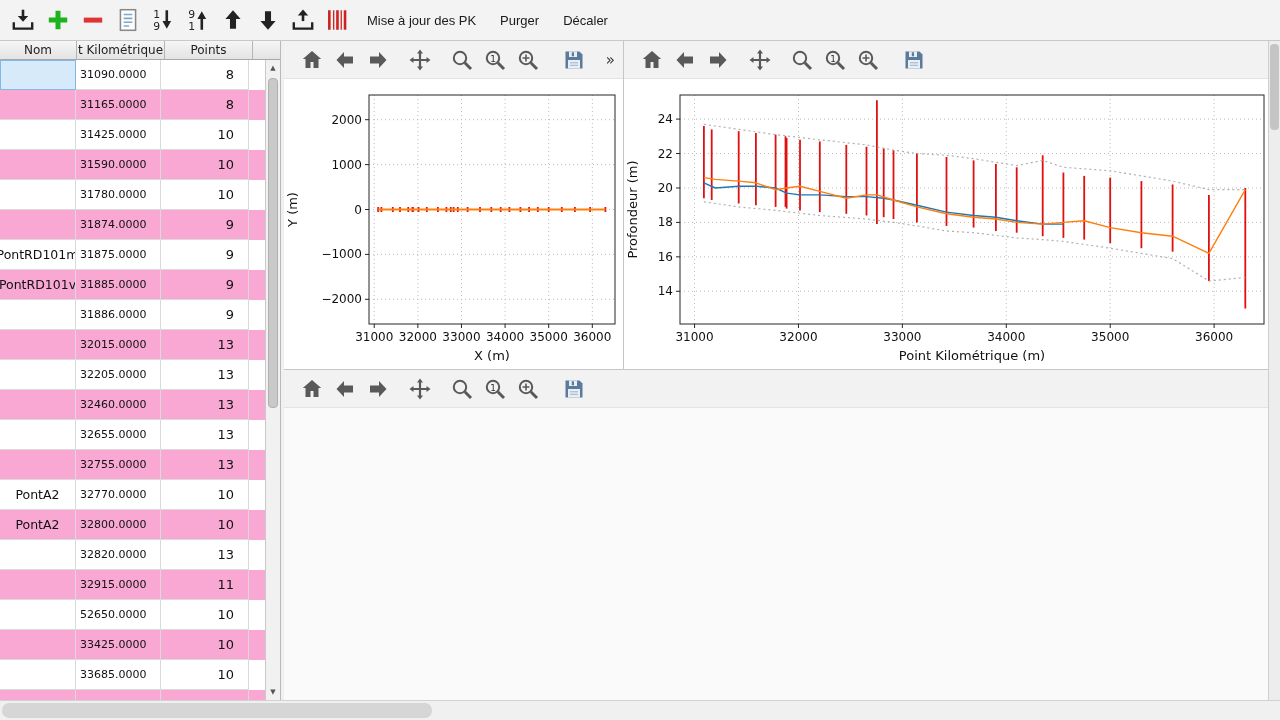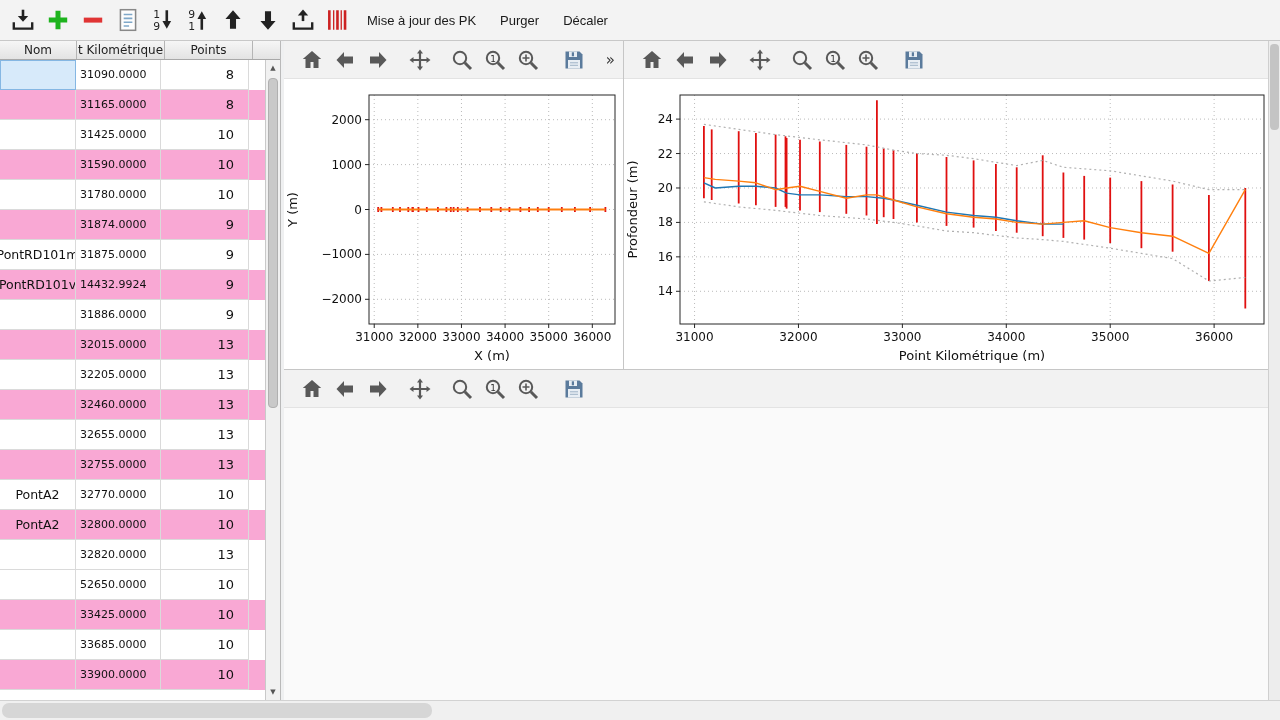--- a/index.html
+++ b/index.html
@@ -162,21 +162,21 @@
           <div class="tcell pk">31874.0000</div>
           <div class="tcell points">9</div>
         </div>
         <div class="trow">
           <div class="tcell nom">PontRD101m</div>
           <div class="tcell pk">31875.0000</div>
           <div class="tcell points">9</div>
         </div>
         <div class="trow alt">
           <div class="tcell nom">PontRD101v</div>
-          <div class="tcell pk">14432.9924</div>
+          <div class="tcell pk">31885.0000</div>
           <div class="tcell points">9</div>
         </div>
         <div class="trow">
           <div class="tcell nom"></div>
           <div class="tcell pk">31886.0000</div>
           <div class="tcell points">9</div>
         </div>
         <div class="trow alt">
           <div class="tcell nom"></div>
           <div class="tcell pk">32015.0000</div>
@@ -209,20 +209,25 @@
         </div>
         <div class="trow alt">
           <div class="tcell nom">PontA2</div>
           <div class="tcell pk">32800.0000</div>
           <div class="tcell points">10</div>
         </div>
         <div class="trow">
           <div class="tcell nom"></div>
           <div class="tcell pk">32820.0000</div>
           <div class="tcell points">13</div>
+        </div>
+        <div class="trow alt">
+          <div class="tcell nom"></div>
+          <div class="tcell pk">32915.0000</div>
+          <div class="tcell points">11</div>
         </div>
         <div class="trow">
           <div class="tcell nom"></div>
           <div class="tcell pk">52650.0000</div>
           <div class="tcell points">10</div>
         </div>
         <div class="trow alt">
           <div class="tcell nom"></div>
           <div class="tcell pk">33425.0000</div>
           <div class="tcell points">10</div>

